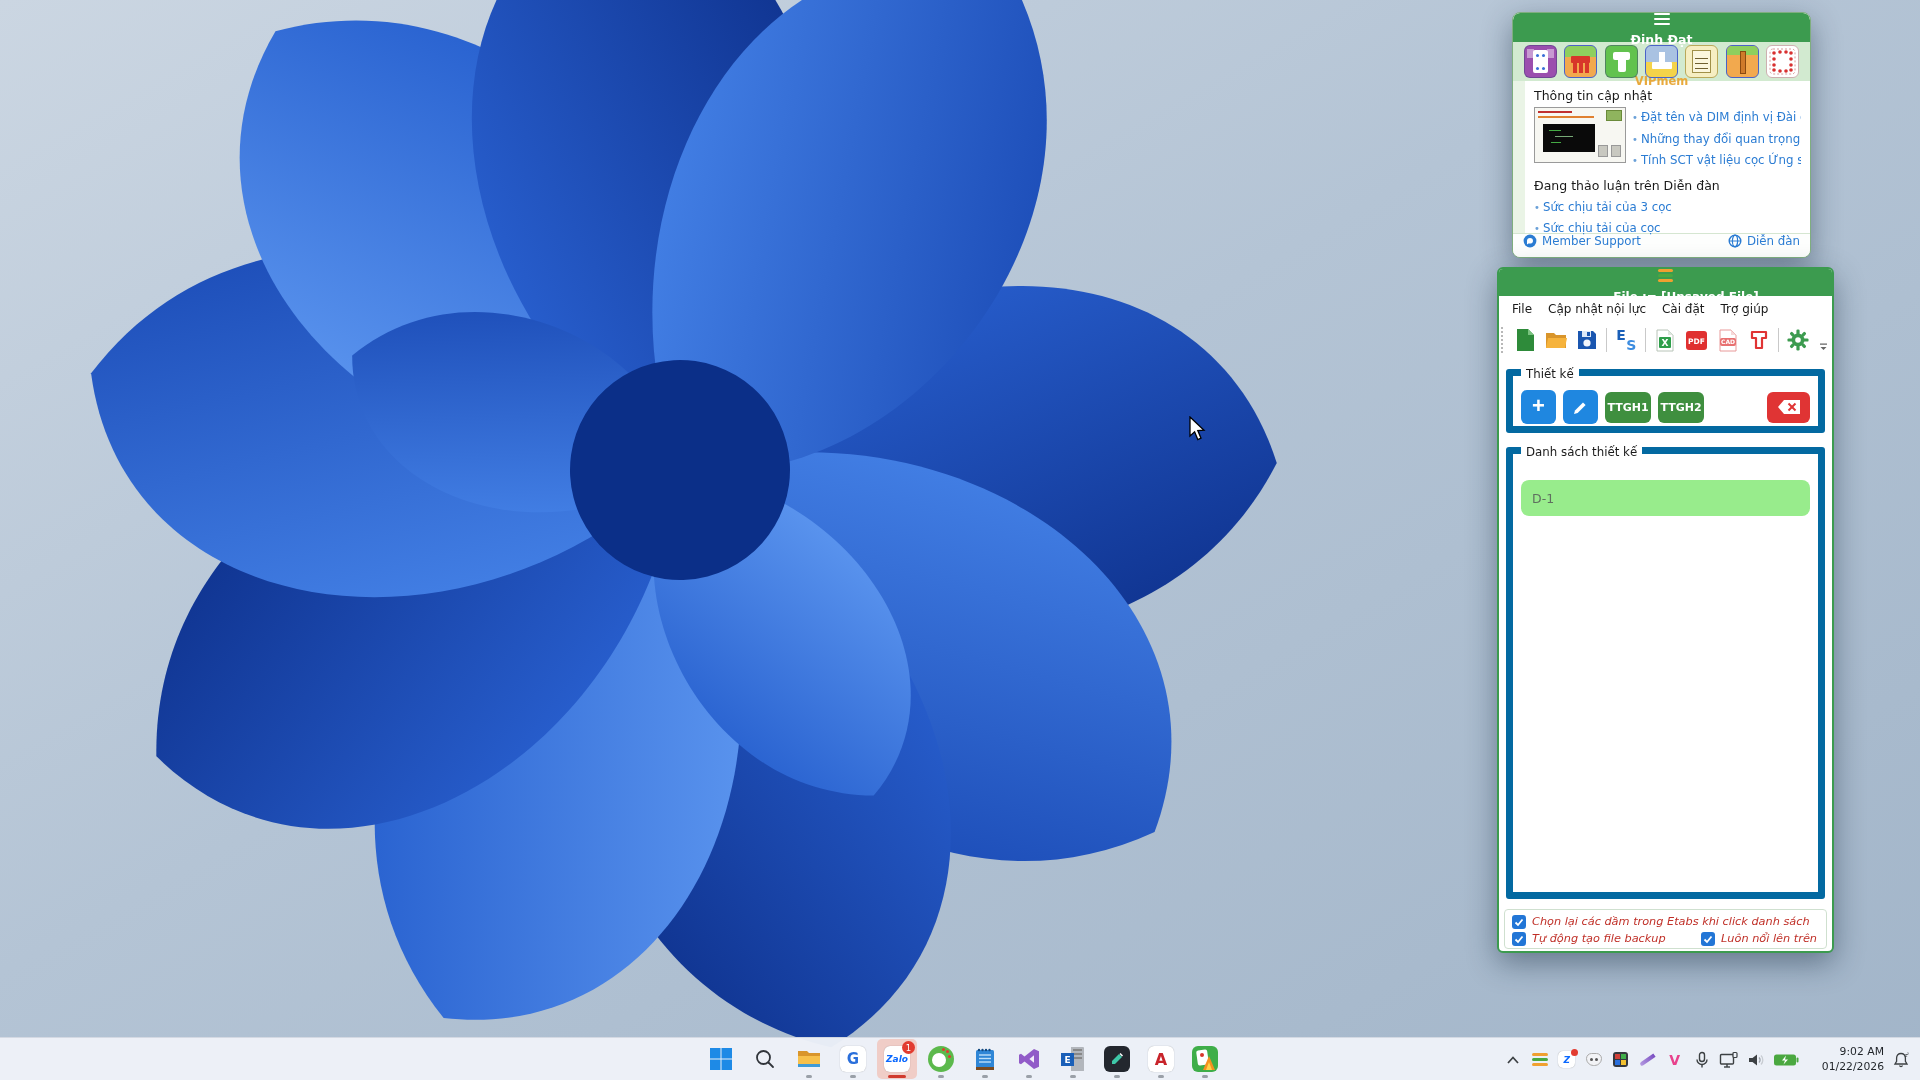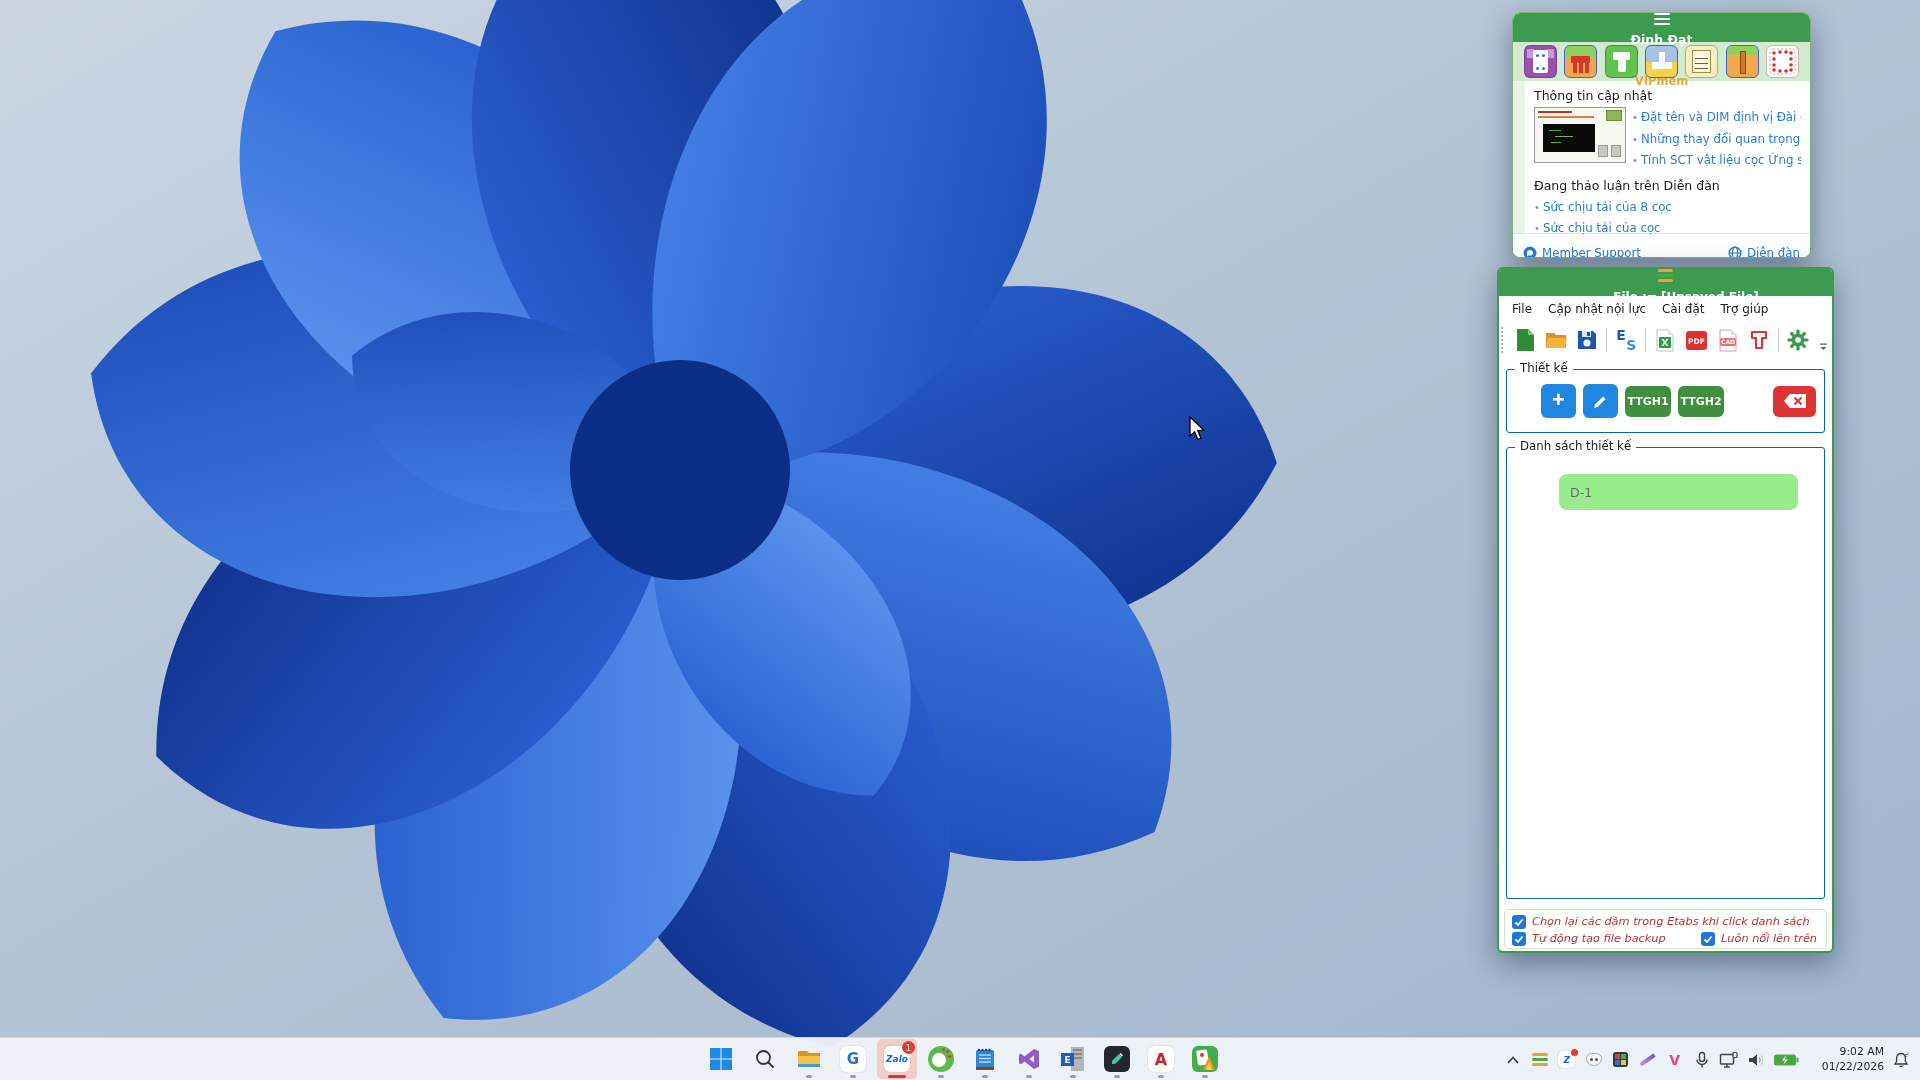--- a/index.html
+++ b/index.html
@@ -25,21 +25,21 @@
   .w1 .tb-btn { width:14px; height:14px; display:flex; align-items:center; justify-content:center; cursor:pointer; }
   .w1-toolbar { height:39px; background:#d2ead0; display:flex; align-items:center; justify-content:space-between; padding:0 11px; }
   .tool1 { width:33px; height:33px; border-radius:6px; position:relative; overflow:hidden; border:1px solid rgba(60,60,120,.45); cursor:pointer; }
   .w1-content { background:#fff; padding:5px 9px 0; height:152px;margin-left:12px; }
   .w1 h3 { font-size:12.5px; font-weight:normal; color:#1a1a1a; margin:2px 0 4px; }
   .upd-row { display:flex; gap:6px; }
   .thumb { width:92px; height:56px; background:#f7f7f2; border:1px solid #9a9a9a; position:relative; flex:none; cursor:pointer; }
   .links { min-width:0; }
   .link { display:block; font-size:11.8px; color:#2b7cd3; line-height:21.5px; white-space:nowrap; overflow:hidden; cursor:pointer; text-decoration:none; }
   .link .b { color:#6aa0d8; margin-right:3px; font-size:10px; }
-  .w1-footer { height:27px; background:#fdfefd; border-top:1px solid #d5e6d1; display:flex; align-items:flex-end; justify-content:space-between; padding:0 10px; }
+  .w1-footer { height:27px; background:#fdfefd; border-top:1px solid #d5e6d1; display:flex; align-items:flex-start; justify-content:space-between; padding:0 10px; }
   .footlink { display:flex; align-items:center; gap:5px; color:#2b7cd3; font-size:11.8px; cursor:pointer; }
 
   
   .i-beam { background:#9b4fae; }
   .i-beam .slab { position:absolute; left:8px; top:4px; width:15px; height:23px; background:#fff; border-radius:2px; }
   .i-beam .tab { position:absolute; top:3px; width:7px; height:9px; background:#c79ad2; }
   .i-beam .dot { position:absolute; width:3px; height:3px; border-radius:50%; background:#3a6fd8; }
   .i-cap { background:linear-gradient(#8ecf5e 0 36%, #f2a94e 36% 100%); border-color:#4a62c8; }
   .i-cap .cap { position:absolute; left:6px; top:10px; width:19px; height:7px; background:#d8362a; border-radius:1px; }
   .i-cap .leg { position:absolute; top:17px; width:4px; height:10px; background:#d8362a; }
@@ -66,31 +66,31 @@
   .stripes i { height:3px; border-radius:1.5px; display:block; }
   .stripes i:nth-child(1){ background:#f0a030; } .stripes i:nth-child(2){ background:#4aa840; } .stripes i:nth-child(3){ background:#f0a030; }
   .menubar { height:25px; display:flex; align-items:center; padding:0 6px; gap:2px; background:#fff; }
   .menu-item { font-size:12px; color:#1a1a1a; padding:3px 7px; border-radius:3px; cursor:pointer; }
   .w2-toolbar { height:38px; display:flex; align-items:center; padding:0 4px 0 2px; gap:7px; }
   .grip { width:3px; height:26px; border-left:2px dotted #b8b8b8; margin-right:2px; }
   .tbtn { width:26px; height:26px; display:flex; align-items:center; justify-content:center; cursor:pointer; position:relative; }
   .tsep { width:1px; height:24px; background:#c9c9c9; }
   .overflow-btn { margin-left:2px; align-self:flex-end; margin-bottom:3px; cursor:pointer; }
 
-  .groupbox { position:absolute; left:7px; right:7px; border:1px solid #0369a1; border-radius:3px;padding-left:26px; }
+  .groupbox { position:absolute; left:7px; right:7px; border:7px solid #0369a1; border-radius:3px; }
   .groupbox > .glabel { position:absolute; top:-9px; left:8px; background:#fff; padding:0 5px; font-size:11.8px; color:#1a1a1a; }
   .gb-design { top:100px; height:64px; }
   .btnrow { display:flex; align-items:center; gap:7px; padding:14px 8px 0; }
   .sqbtn { width:35px; height:34px; border-radius:6px; display:flex; align-items:center; justify-content:center; color:#fff; cursor:pointer; border:none; }
   .b-blue { background:#1f87e0; }
   .b-green { background:#3f8f3f; width:46px; height:31px; font-size:11px; font-weight:bold; font-family:inherit; }
   .b-red { background:#e03434; width:43px; height:31px; margin-left:auto; }
   .plus { font-size:22px; font-weight:bold; line-height:1; margin-top:-2px; }
   .gb-list { top:178px; height:452px; }
-  .list-item { margin:26px 26px 0; height:36px; background:#98ec8c; border-radius:8px; display:flex; align-items:center; padding-left:11px; font-size:12.5px; color:#5f6f5f; cursor:pointer; }
+  .list-item { margin:26px 8px 0; height:36px; background:#98ec8c; border-radius:8px; display:flex; align-items:center; padding-left:11px; font-size:12.5px; color:#5f6f5f; cursor:pointer; }
   .gb-checks { top:640px; left:5px; right:5px; height:40px; border:1px solid #cfe0cf; border-radius:4px; padding:3px 7px; }
   .chk-row { display:flex; align-items:center; gap:6px; height:17px; }
   .chk { width:14px; height:14px; background:#2276d6; border-radius:3px; flex:none; display:flex; align-items:center; justify-content:center; cursor:pointer; }
   .chk-label { font-size:11.3px; font-style:italic; color:#c03028; white-space:nowrap; cursor:pointer; }
   .chk-right { margin-left:auto; display:flex; align-items:center; gap:6px; margin-right:2px; }
 
   
   .taskbar { position:absolute; left:0; right:0; bottom:0; height:43px; background:rgba(238,242,248,.97); border-top:1px solid rgba(195,202,214,.6); }
   .apps { position:absolute; left:701px; top:1px; height:41px; display:flex; gap:4px; }
   .slot { width:40px; height:40px; border-radius:5px; display:flex; align-items:center; justify-content:center; position:relative; cursor:pointer; }
@@ -234,21 +234,21 @@
         <span style="position:absolute;right:17px;bottom:5px;width:10px;height:12px;background:#c8c8c0;border:1px solid #999;"></span>
         <span style="position:absolute;right:4px;bottom:5px;width:10px;height:12px;background:#c8c8c0;border:1px solid #999;"></span>
       </span>
       <span class="links">
         <a class="link"><span class="b">•</span><span>Đặt tên và DIM định vị Đài cọc || Qu</span></a>
         <a class="link"><span class="b">•</span><span>Những thay đổi quan trọng trong T</span></a>
         <a class="link"><span class="b">•</span><span>Tính SCT vật liệu cọc Ứng suất trướ</span></a>
       </span>
     </div>
     <h3 style="margin-top:6px;">Đang thảo luận trên Diễn đàn</h3>
-    <a class="link"><span class="b">•</span><span>Sức chịu tải của 8 cọc</span></a>
+    <a class="link"><span class="b">•</span><span>Sức chịu tải của 3 cọc</span></a>
     <a class="link"><span class="b">•</span><span>Sức chịu tải của cọc</span></a>
   </div>
 
   <div class="w1-footer">
     <span class="footlink">
       <svg width="14" height="14" viewBox="0 0 14 14">
         <circle cx="7" cy="7" r="6.4" fill="#2b7cd3"></circle>
         <path d="M4 7a3 3 0 016 0c0 2-1.6 2.6-3 2.6H5.4L4 10.6z" fill="#fff"></path>
       </svg>
       <span>Member Support</span>

